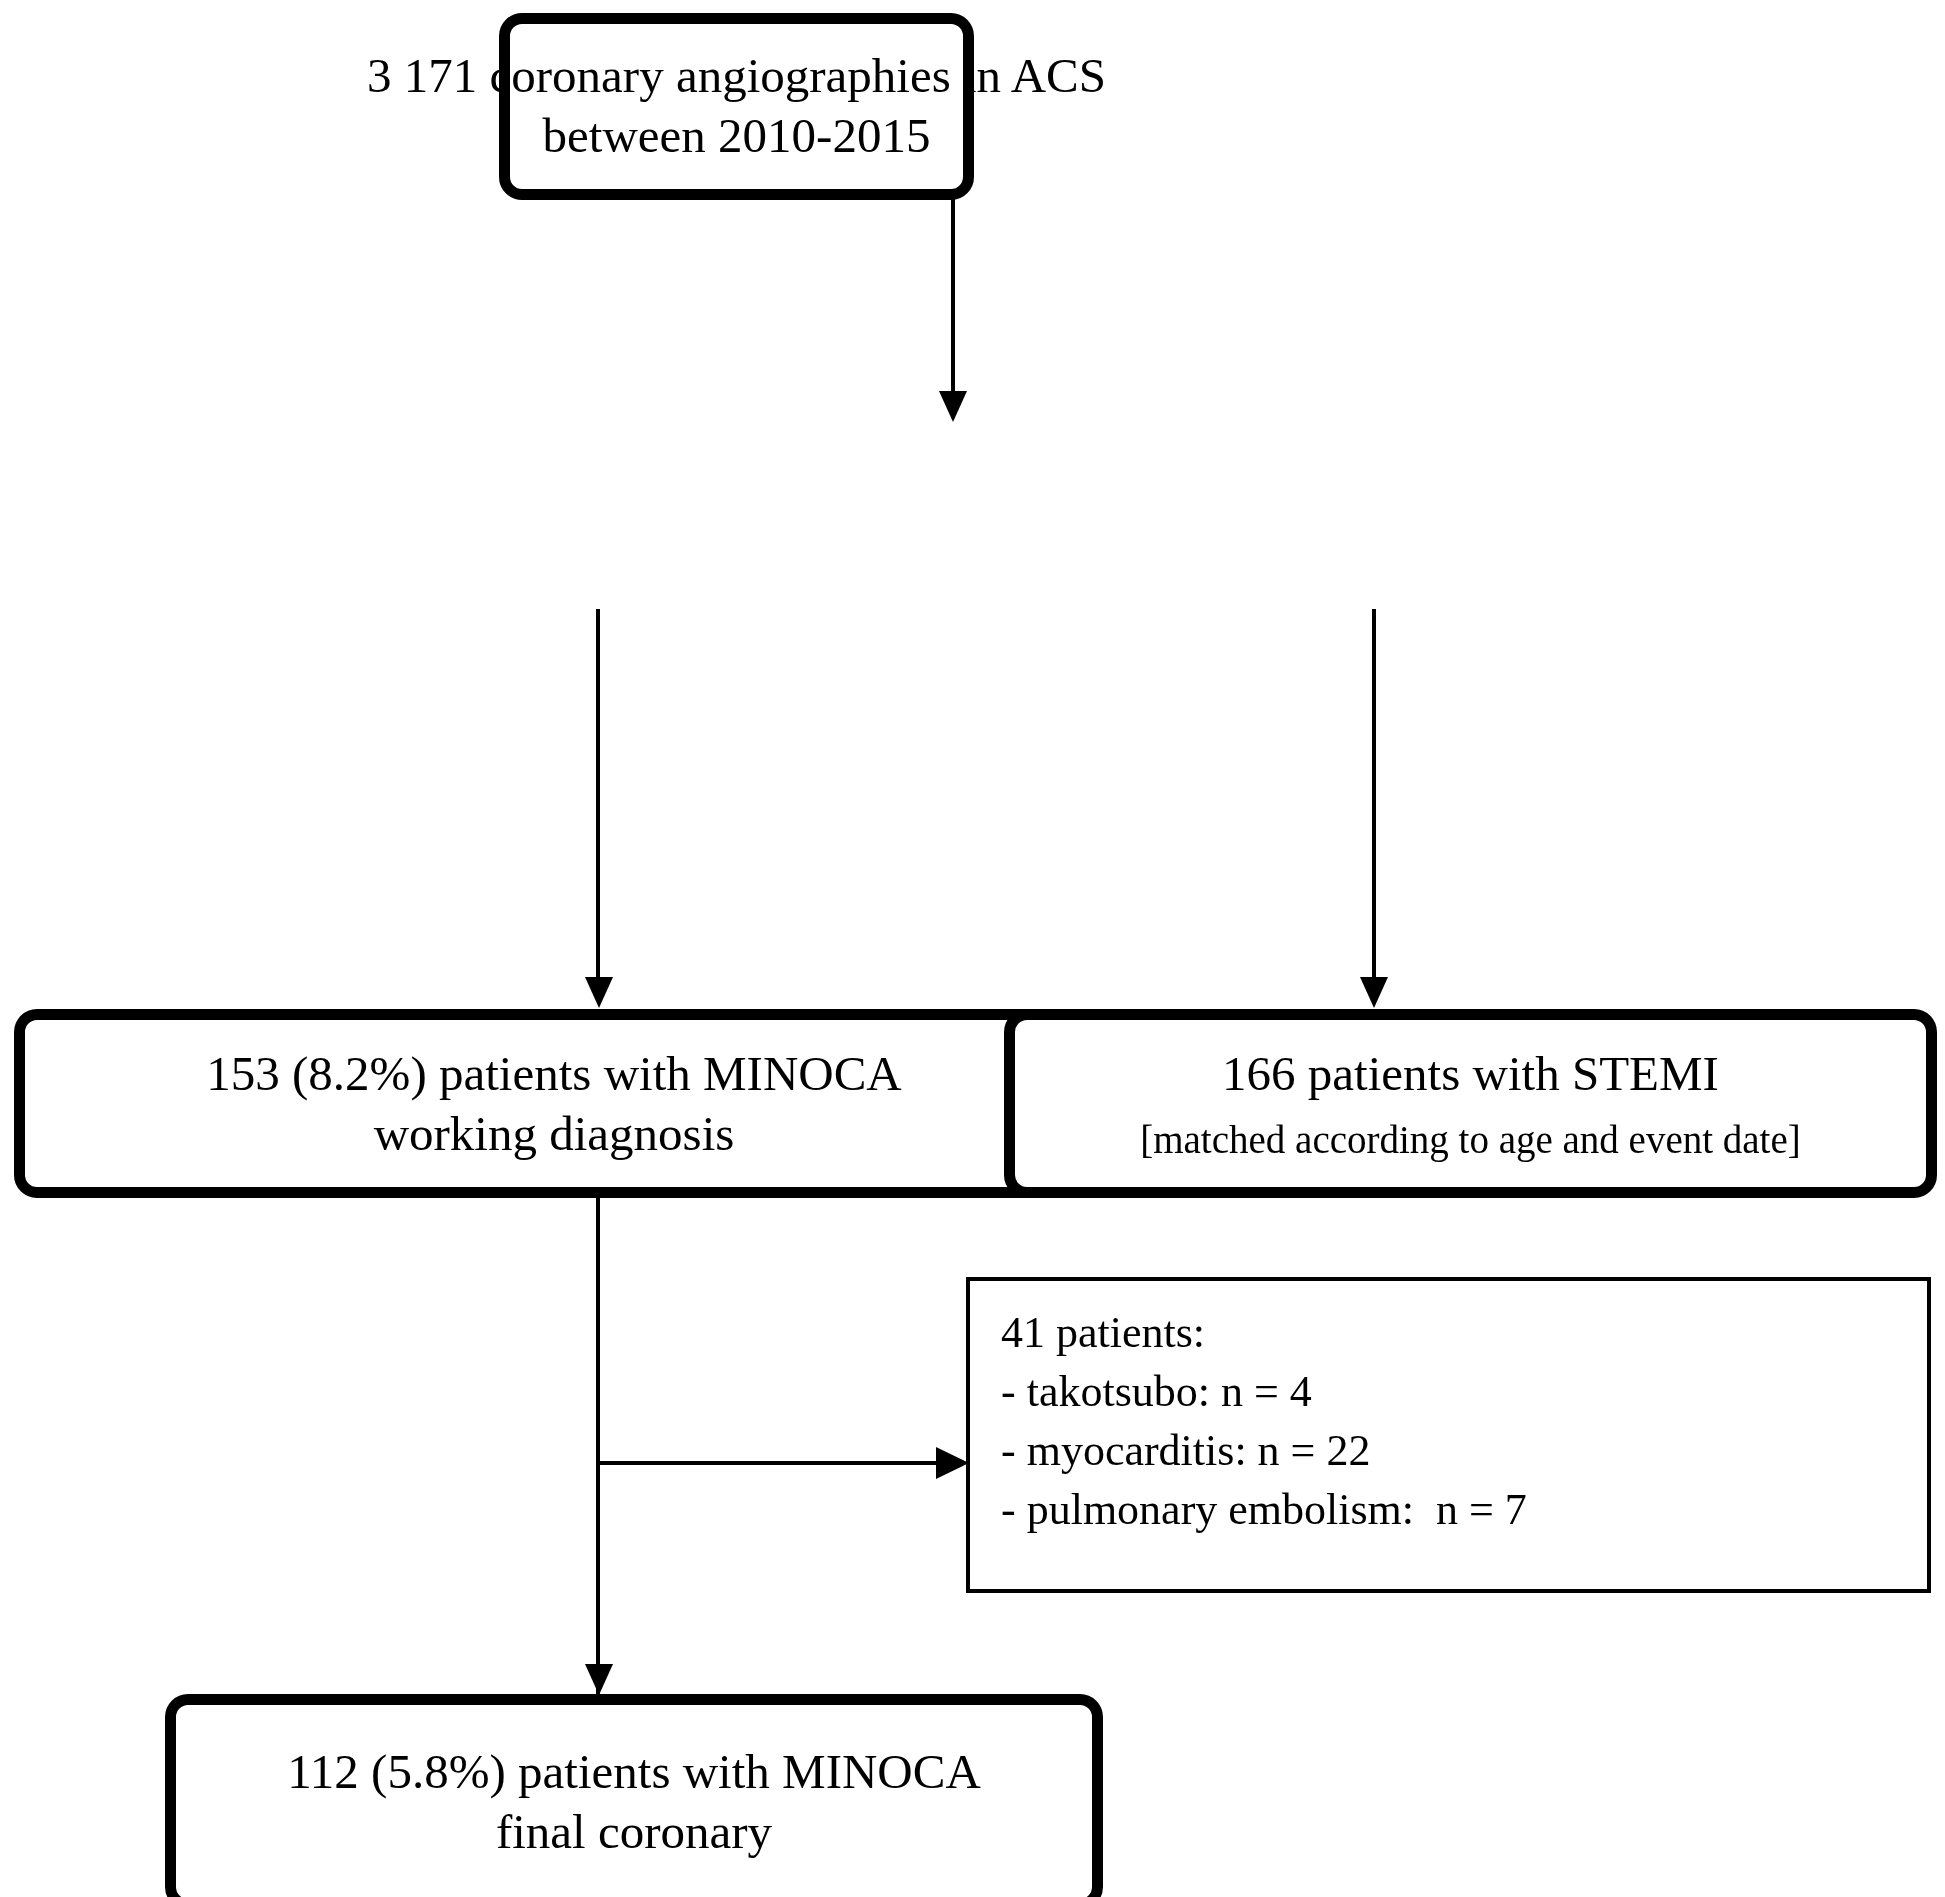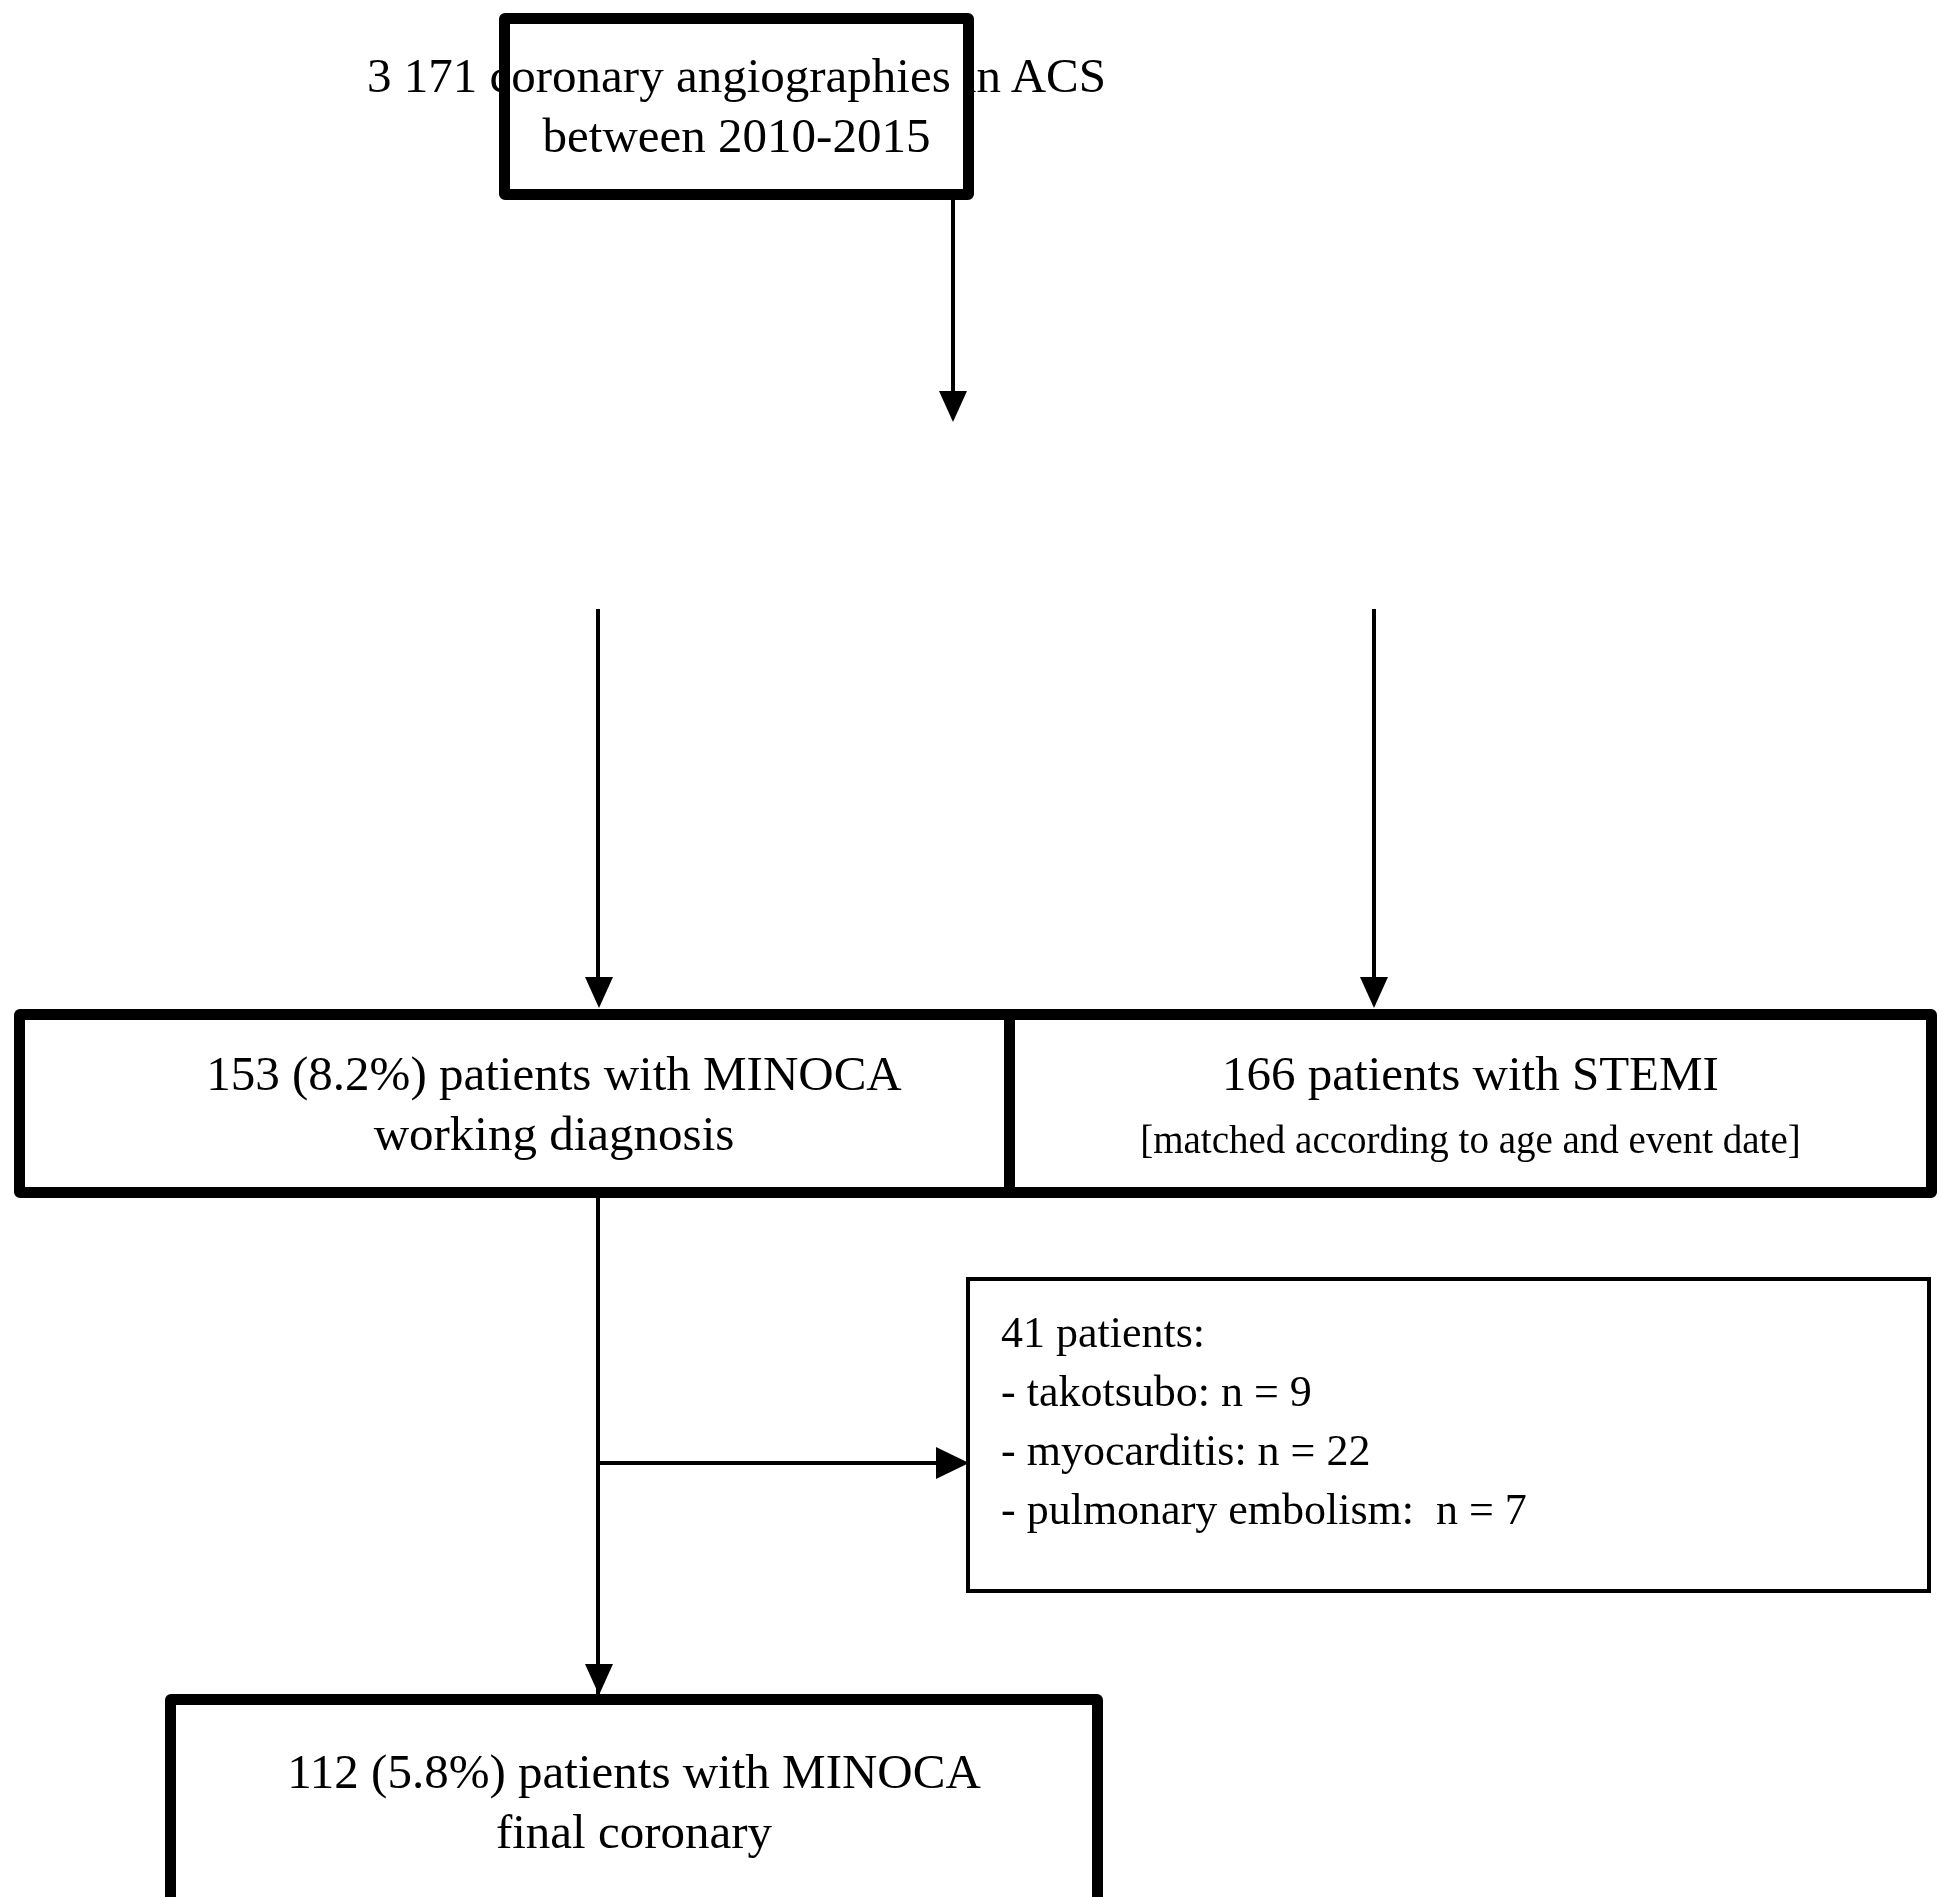--- a/index.html
+++ b/index.html
@@ -17,21 +17,21 @@
     color: #000000;
     overflow: hidden;
   }
 
   
   .node {
     position: absolute;
     box-sizing: border-box;
     background: #ffffff;
     border: 11.3px solid #000000;
-    border-radius: 6px;
+    border-radius: 23px;
     display: flex;
     flex-direction: column;
     align-items: center;
     justify-content: center;
     text-align: left;
   }
   .node .line {
     display: block;
     white-space: nowrap;
     line-height: 1.22;
@@ -114,21 +114,21 @@
   </div>
 
   <div class="vline" style="left:596px; top:1197px; height:499px;"></div>
   <div class="arrow-down" style="left:585px; top:1664px;"></div>
 
   <div class="hline" style="left:598px; top:1461px; width:343px;"></div>
   <div class="arrow-right" style="left:936px; top:1447px;"></div>
 
   <div class="note-box" style="left:966px; top:1277px; width:965px; height:316px; padding:22.7px 0 0 31px;">
     <span class="note-line">41 patients:</span>
-    <span class="note-line">- takotsubo: n = 9</span>
+    <span class="note-line">- takotsubo: n = 4</span>
     <span class="note-line">- myocarditis: n = 22</span>
     <span class="note-line">- pulmonary embolism:  n = 7</span>
   </div>
 
   <div class="node" style="left:165px; top:1694px; width:938px; height:216px;">
     <span class="line primary">112 (5.8%) patients with MINOCA</span>
     <span class="line primary">final coronary</span>
   </div>
 
 </div>

